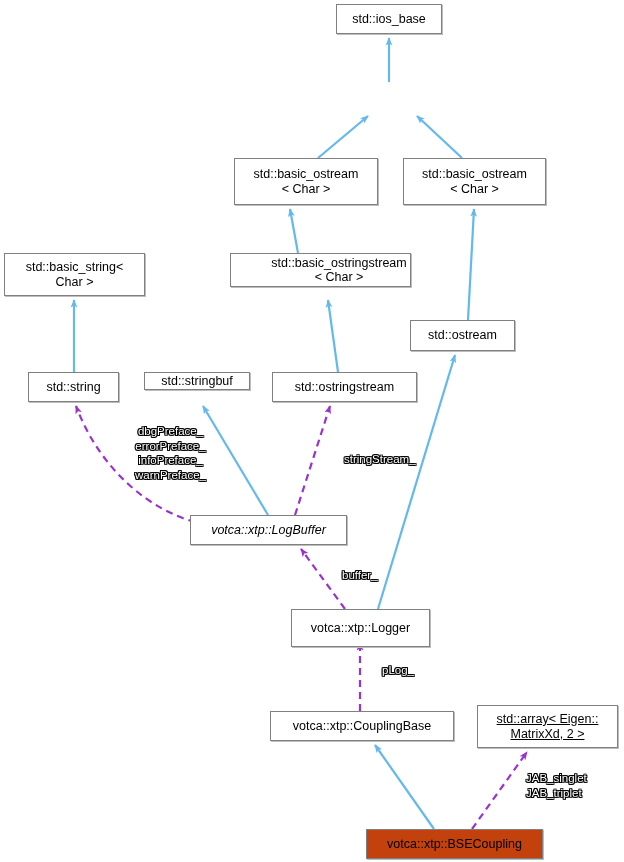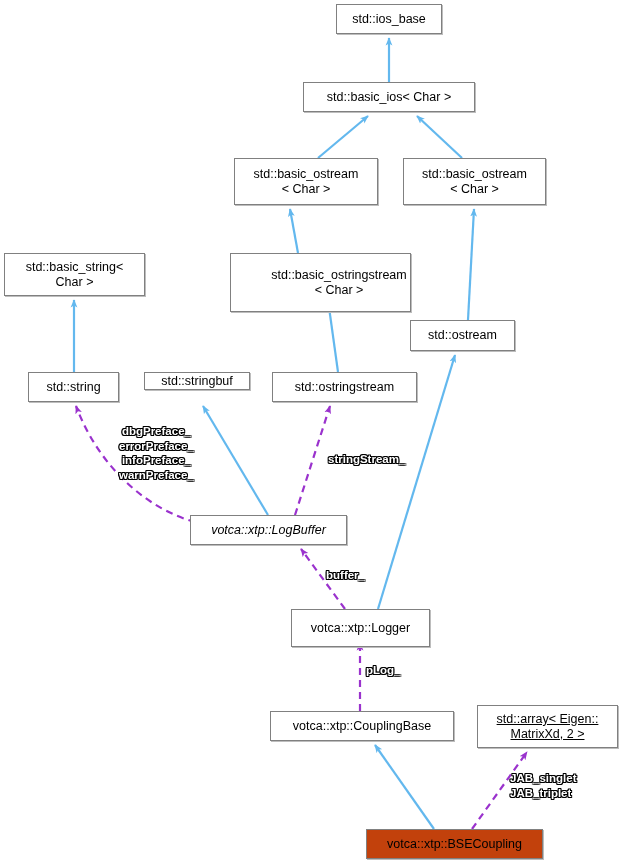--- a/index.html
+++ b/index.html
@@ -41,28 +41,29 @@
     box-shadow: 1px 1px 0 0 #bdbdbd;
   }
   .node.filled {
     background: #c2410c;
   }
   .edge-label {
     position: absolute;
     color: #ffffff;
     font-size: 11.5px;
     line-height: 14.5px;
-    font-weight: bold;
+    font-weight: normal;
     white-space: pre;
     text-align: left;
     text-shadow:
       -1px -1px 0 #000, 1px -1px 0 #000,
       -1px  1px 0 #000, 1px  1px 0 #000,
        0px -1px 0 #000, 0px  1px 0 #000,
       -1px  0px 0 #000, 1px  0px 0 #000;
+    margin-left: 16px;
   }
   .edge-label.center { text-align: center; }
 </style>
 </head>
 <body>
 
 <div id="canvas">
 
   <svg class="edges" viewBox="0 0 624 862">
     <defs>
@@ -90,28 +91,27 @@
     <g fill="none" stroke="#9a32cd" stroke-width="2.2" stroke-dasharray="7,5" marker-end="url(#arrow-purple)">
       <path d="M 195,522 C 150,510 100,470 76,406"></path>
       <line x1="295" y1="515" x2="330" y2="406"></line>
       <line x1="345" y1="609" x2="301" y2="549"></line>
       <line x1="360" y1="711" x2="360" y2="643"></line>
       <line x1="472" y1="829" x2="527" y2="752"></line>
     </g>
   </svg>
 
   <div class="node" style="left: 336px; top: 4px; width: 106px; height: 30px;">std::ios_base</div>
-  <div class="node" style="left: 303px; top: 82px; width: 172px; height: 30px;">std::basic_ios&lt; Char &gt;</div>
   <div class="node" style="left: 234px; top: 158px; width: 144px; height: 47px;">std::basic_ostream
 &lt; Char &gt;</div>
   <div class="node" style="left: 403px; top: 158px; width: 143px; height: 47px;">std::basic_ostream
 &lt; Char &gt;</div>
   <div class="node" style="left: 4px; top: 253px; width: 141px; height: 43px;">std::basic_string&lt;
 Char &gt;</div>
-  <div class="node" style="left: 230px; top: 253px; width: 181px; height: 59px; padding-left: 37px;">std::basic_ostringstream
+  <div class="node" style="left: 230px; top: 253px; width: 181px; height: 34px; padding-left: 37px;">std::basic_ostringstream
 &lt; Char &gt;</div>
   <div class="node" style="left: 410px; top: 320px; width: 105px; height: 31px;">std::ostream</div>
   <div class="node" style="left: 28px; top: 372px; width: 91px; height: 30px;">std::string</div>
   <div class="node" style="left: 144px; top: 372px; width: 106px; height: 18px;">std::stringbuf</div>
   <div class="node" style="left: 272px; top: 372px; width: 145px; height: 30px;">std::ostringstream</div>
   <div class="node" style="left: 190px; top: 515px; width: 157px; height: 30px; font-style: italic;">votca::xtp::LogBuffer</div>
   <div class="node" style="left: 291px; top: 609px; width: 139px; height: 38px;">votca::xtp::Logger</div>
   <div class="node" style="left: 270px; top: 711px; width: 184px; height: 30px;">votca::xtp::CouplingBase</div>
   <div class="node" style="left: 477px; top: 705px; width: 141px; height: 43px; text-decoration: underline;">std::array&lt; Eigen::
 MatrixXd, 2 &gt;</div>

